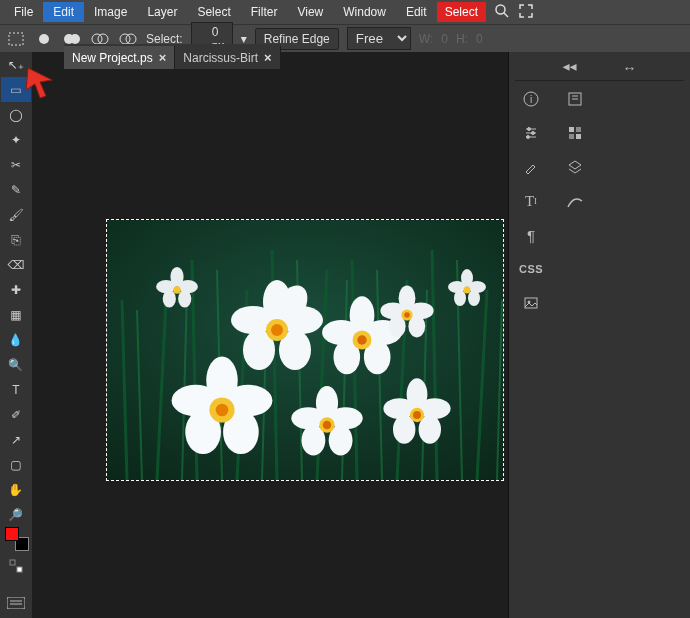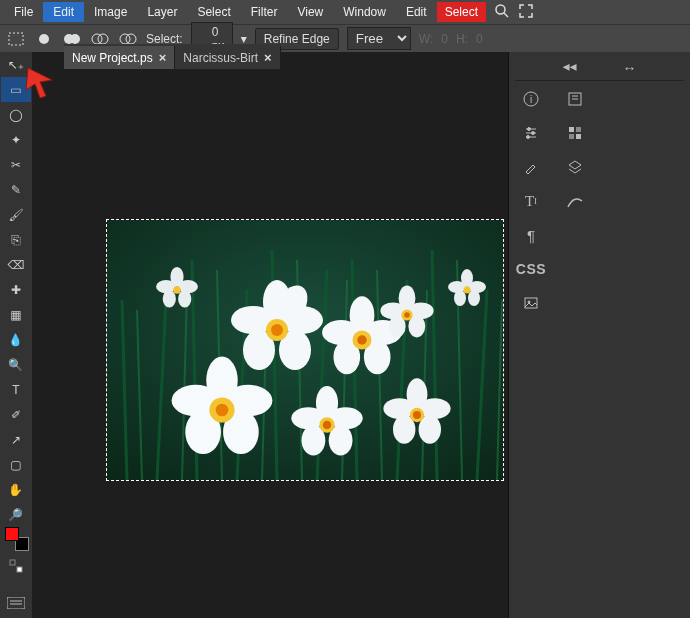--- a/index.html
+++ b/index.html
@@ -29,21 +29,21 @@
 .tool { width: 30px; height: 25px; display: flex; align-items: center; justify-content: center; color: #ccc; position: relative; }
 .tool.sel { background: #1f4d87; }
 
 .canvas-area { flex: 1; background: #1e1e1e; position: relative; }
 .canvas { position: absolute; left: 75px; top: 168px; width: 396px; height: 260px; outline: 1px dashed #fff; overflow: hidden; }
 
 .right-panel { width: 182px; background: #333; border-left: 1px solid #111; padding: 4px 6px; }
 .panel-row { display: flex; gap: 24px; margin-bottom: 10px; padding: 2px 6px; }
 .panel-icon { width: 20px; height: 20px; color: #bbb; display: flex; align-items: center; justify-content: center; font-size: 14px; }
 .panel-tabs { display: flex; justify-content: center; gap: 40px; border-bottom: 1px solid #222; padding-bottom: 4px; margin-bottom: 6px; }
-.css-lbl { font-size: 14px; font-weight: bold; letter-spacing: 0.5px; }
+.css-lbl { font-size: 11px; font-weight: bold; letter-spacing: 0.5px; }
 
 .arrow-cursor { position: absolute; left: 24px; top: 66px; z-index: 100; }
 
 .swatch-fg { width: 14px; height: 14px; background: #f11; border: 1px solid #000; position: absolute; left: 4px; top: 0; }
 .swatch-bg { width: 14px; height: 14px; background: #000; border: 1px solid #888; position: absolute; left: 14px; top: 10px; }
 .swatch-wrap { position: relative; width: 30px; height: 26px; }
 
 .flower-svg { width: 100%; height: 100%; display: block; }
 </style>
 </head>

